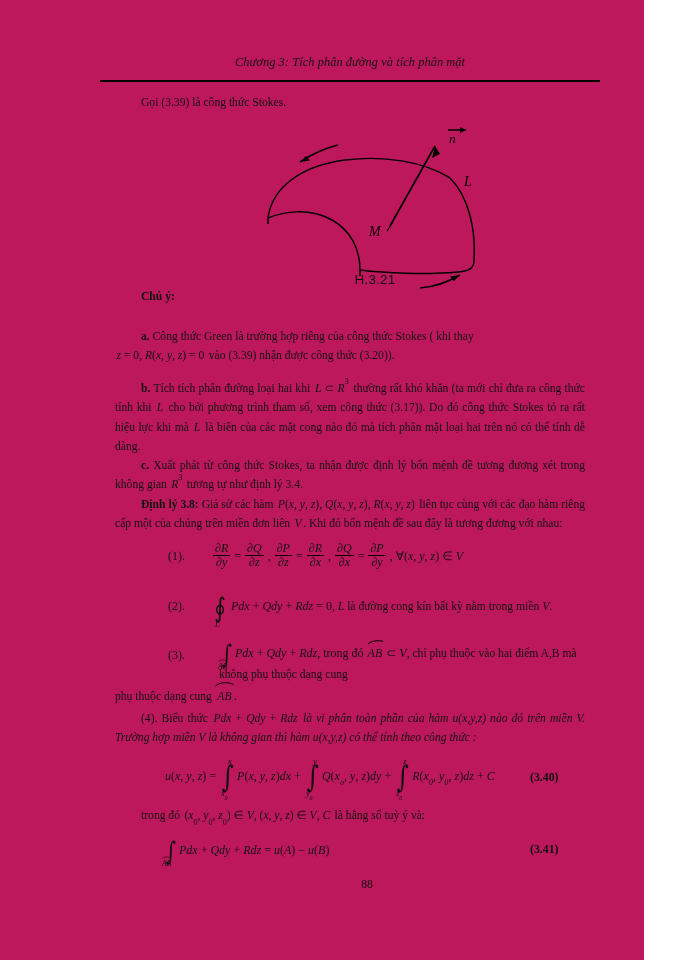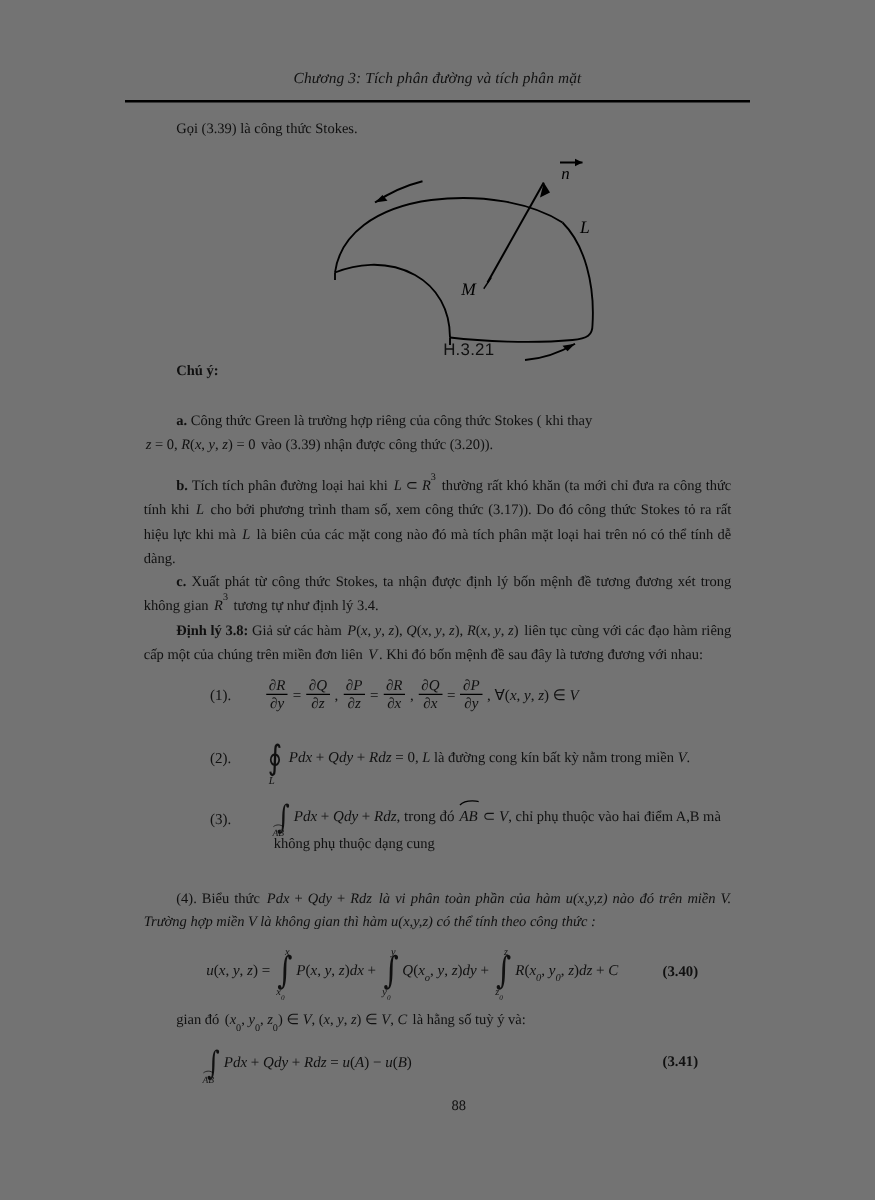--- a/index.html
+++ b/index.html
@@ -11,23 +11,23 @@
     width: 700px;
     height: 960px;
     position: relative;
     font-family: "Liberation Serif", "DejaVu Serif", serif;
     color: #101010;
     overflow: hidden;
   }
   .page {
     position: absolute;
     left: 0; top: 0;
-    width: 700px;
+    width: 644px;
     height: 960px;
-    background: #737373;
+    background: #be185d;
   }
 
   
   .header {
     position: absolute;
     left: 100px;
     top: 55px;
     width: 500px;
     text-align: center;
     font-style: italic;
@@ -343,20 +343,29 @@
           </svg>AB</span>
     </span>
     <span class="mathtxt"><i>Pdx</i> + <i>Qdy</i> + <i>Rdz</i></span><span class="mathtxt" style="font-size:12px;">, trong đó</span>
     <span class="arcab">
       <span class="arc">
           <svg width="22" height="6" viewBox="0 0 22 6">
             <path d="M 1 5 C 5 0.6, 17 0.6, 21 5" fill="none" stroke="#000" stroke-width="1"></path>
           </svg>
         </span>AB</span><span class="mathtxt"> ⊂ <i>V</i></span><span class="mathtxt" style="font-size:11.6px;">, chỉ phụ thuộc vào hai điểm A,B mà không phụ thuộc dạng cung</span>
   </div>
+  <div class="tb noj" style="left:115px; top:686px; width:470px;">
+    <span>phụ thuộc dạng cung</span>
+    <span class="arcab ms">
+      <span class="arc">
+          <svg width="22" height="6" viewBox="0 0 22 6">
+            <path d="M 1 5 C 5 0.6, 17 0.6, 21 5" fill="none" stroke="#000" stroke-width="1"></path>
+          </svg>
+        </span>AB</span><span>.</span>
+  </div>
 
   <div class="tb" style="left:115px; top:709px; width:470px;">
     <span class="ind"></span><span>(4).</span>
     <span>Biểu thức</span>
     <span class="mathtxt ms"><i>Pdx</i> + <i>Qdy</i> + <i>Rdz</i></span>
     <span class="it">là vi phân toàn phần của hàm u(x,y,z) nào đó trên miền V. Trường hợp miền V là không gian thì hàm u(x,y,z) có thể tính theo công thức :</span>
   </div>
 
   <div class="eq" style="left:165px; top:762px;">
     <span class="mathtxt"><i>u</i>(<i>x</i>, <i>y</i>, <i>z</i>) =</span>
@@ -371,21 +380,21 @@
     <span class="mathtxt"><i>Q</i>(<i>x<sub>o</sub></i>, <i>y</i>, <i>z</i>)<i>dy</i></span>
     <span class="mathtxt">+</span>
     <span class="intg">
       <span class="sym">∫</span><span class="up">z</span><span class="lo">z<sub>0</sub></span>
     </span>
     <span class="mathtxt"><i>R</i>(<i>x<sub>0</sub></i>, <i>y<sub>0</sub></i>, <i>z</i>)<i>dz</i> + <i>C</i></span>
   </div>
   <div class="eqnum" style="left:530px; top:770px;">(3.40)</div>
 
   <div class="tb noj" style="left:115px; top:806px; width:470px;">
-    <span class="ind"></span><span>gian đó</span>
+    <span class="ind"></span><span>trong đó</span>
     <span class="mathtxt ms">(<i>x</i><sub>0</sub>, <i>y</i><sub>0</sub>, <i>z</i><sub>0</sub>) ∈ <i>V</i>, (<i>x</i>, <i>y</i>, <i>z</i>) ∈ <i>V</i>, <i>C</i></span>
     <span>là hằng số tuỳ ý và:</span>
   </div>
 
   <div class="eq" style="left:163px; top:838px;">
     <span class="intsm">
       <span class="sym">∫</span>
       <span class="lo">
         <svg class="arcsm" width="14" height="4" viewBox="0 0 14 4">
             <path d="M 1 3.4 C 4 0.4, 10 0.4, 13 3.4" fill="none" stroke="#000" stroke-width="0.8"></path>

